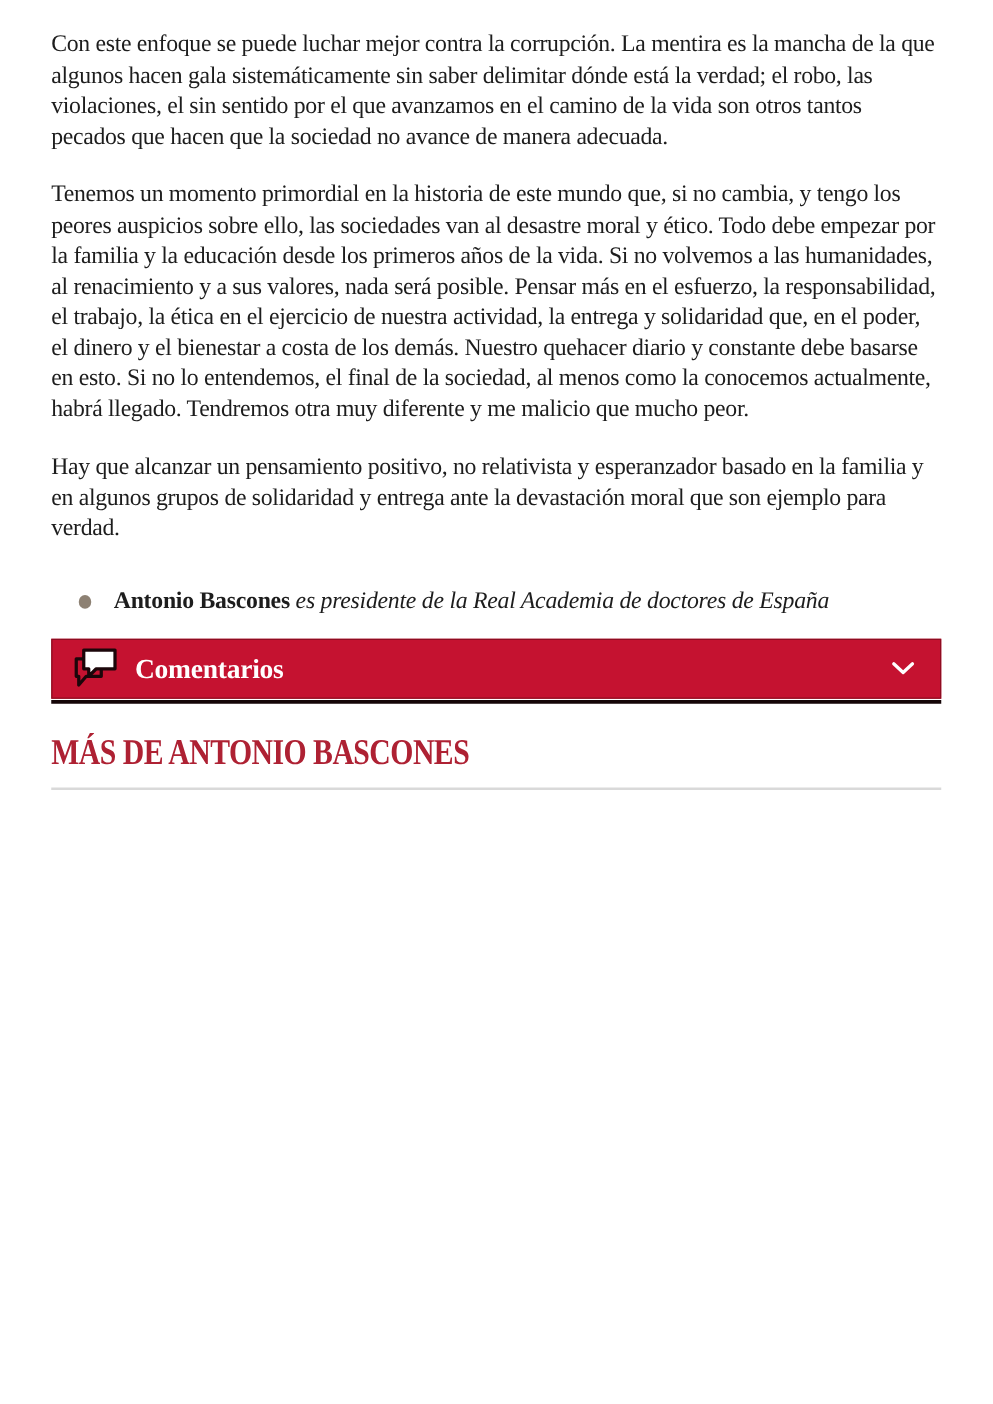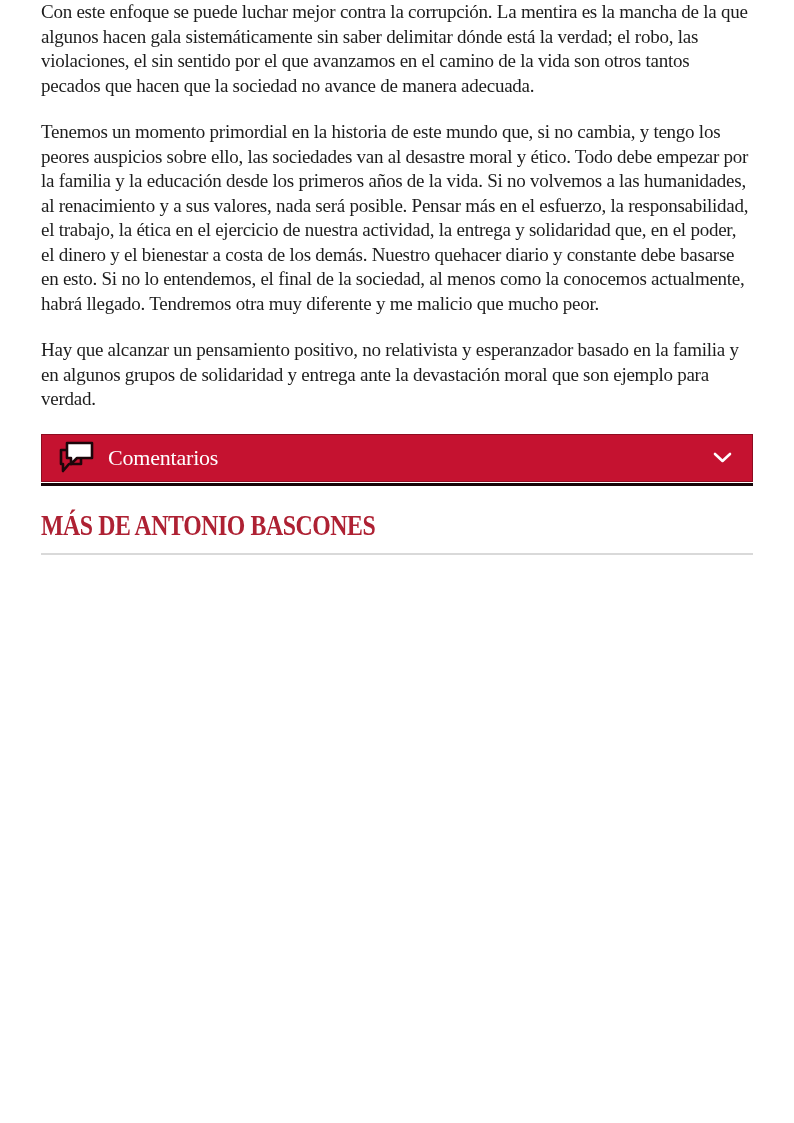--- a/index.html
+++ b/index.html
@@ -7,20 +7,21 @@
   body {
     width: 794px;
     height: 1123px;
     font-family: "Liberation Serif", serif;
     color: #1d1d1d;
     overflow: hidden;
   }
   .content {
     width: 712px;
     margin: 0 auto;
+    padding-top: 24px;
   }
   p.body-par {
     font-size: 19px;
     line-height: 24.5px;
     letter-spacing: -0.25px;
     margin-bottom: 22px;
     color: #1d1d1d;
   }
   
   .byline {
@@ -43,20 +44,21 @@
     line-height: 25px;
     letter-spacing: -0.2px;
   }
   .byline .author { font-weight: bold; }
   .byline .role { font-style: italic; }
   
   .comment-wrap {
     margin-top: 12px;
     padding-bottom: 1px;
     border-bottom: 3px solid #150507;
+    font-weight: bold;
   }
   .comment-bar {
     height: 48px;
     background: #c51230;
     border: 1px solid #8e0c21;
     display: flex;
     align-items: center;
     padding: 0 20px 0 16px;
     cursor: pointer;
   }
@@ -88,20 +90,27 @@
 </style>
 </head>
 <body>
 
 <div class="content">
 
   <p class="body-par">Con este enfoque se puede luchar mejor contra la corrupción. La mentira es la mancha de la que algunos hacen gala sistemáticamente sin saber delimitar dónde está la verdad; el robo, las violaciones, el sin sentido por el que avanzamos en el camino de la vida son otros tantos pecados que hacen que la sociedad no avance de manera adecuada.</p>
   <p class="body-par">Tenemos un momento primordial en la historia de este mundo que, si no cambia, y tengo los peores auspicios sobre ello, las sociedades van al desastre moral y ético. Todo debe empezar por la familia y la educación desde los primeros años de la vida. Si no volvemos a las humanidades, al renacimiento y a sus valores, nada será posible. Pensar más en el esfuerzo, la responsabilidad, el trabajo, la ética en el ejercicio de nuestra actividad, la entrega y solidaridad que, en el poder, el dinero y el bienestar a costa de los demás. Nuestro quehacer diario y constante debe basarse en esto. Si no lo entendemos, el final de la sociedad, al menos como la conocemos actualmente, habrá llegado. Tendremos otra muy diferente y me malicio que mucho peor.</p>
   <p class="body-par">Hay que alcanzar un pensamiento positivo, no relativista y esperanzador basado en la familia y en algunos grupos de solidaridad y entrega ante la devastación moral que son ejemplo para verdad.</p>
 
+  <div class="byline">
+    <span class="bullet"></span>
+    <span class="byline-text">
+      <span class="author">Antonio Bascones</span>
+      <span class="role">es presidente de la Real Academia de doctores de España</span>
+    </span>
+  </div>
 
   <div class="comment-wrap">
     <div class="comment-bar">
       <svg class="bubble-icon" width="36" height="33" viewBox="0 0 36 33">
 
         <path d="M3 9 h20 v14 h-12 l-6 7 v-7 h-2 z" fill="none" stroke="#1c060a" stroke-width="2.6" stroke-linejoin="round"></path>
 
         <path d="M9 2 h25 v15 h-15 l-6 6 v-6 h-4 z" fill="#ffffff" stroke="#1c060a" stroke-width="2.6" stroke-linejoin="round"></path>
       </svg>
       <span class="bar-label">Comentarios</span>

